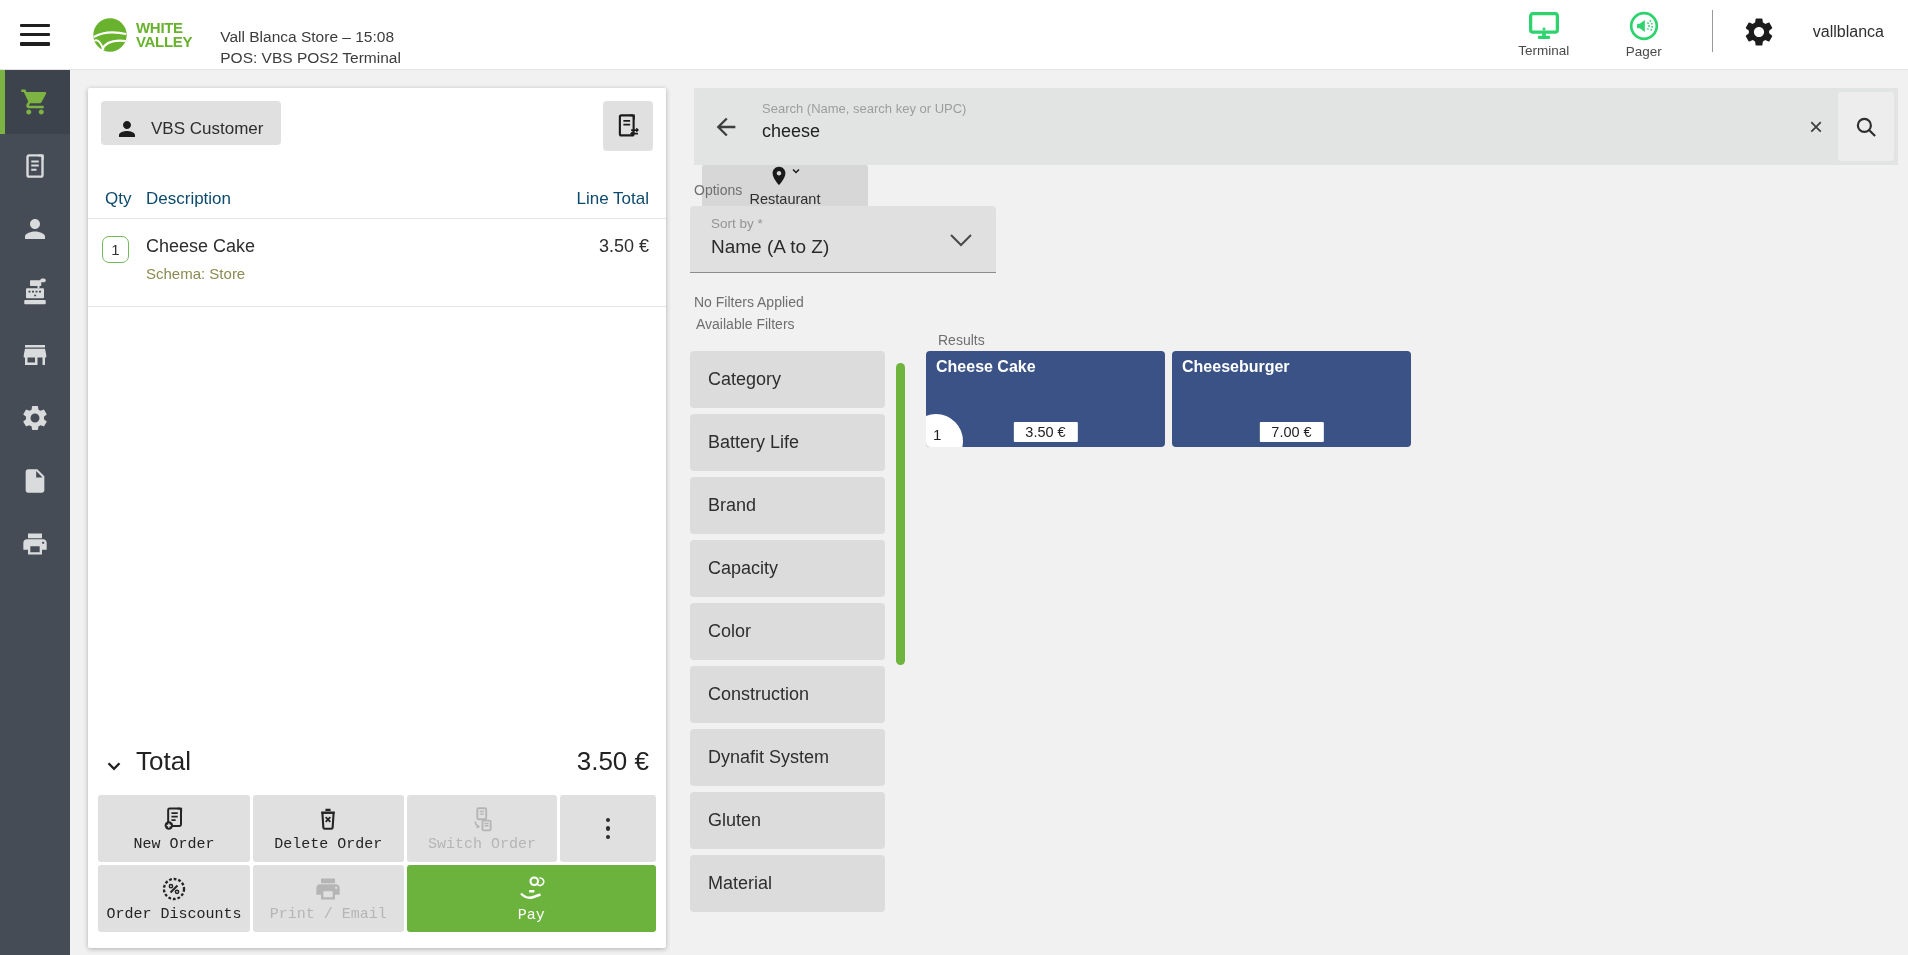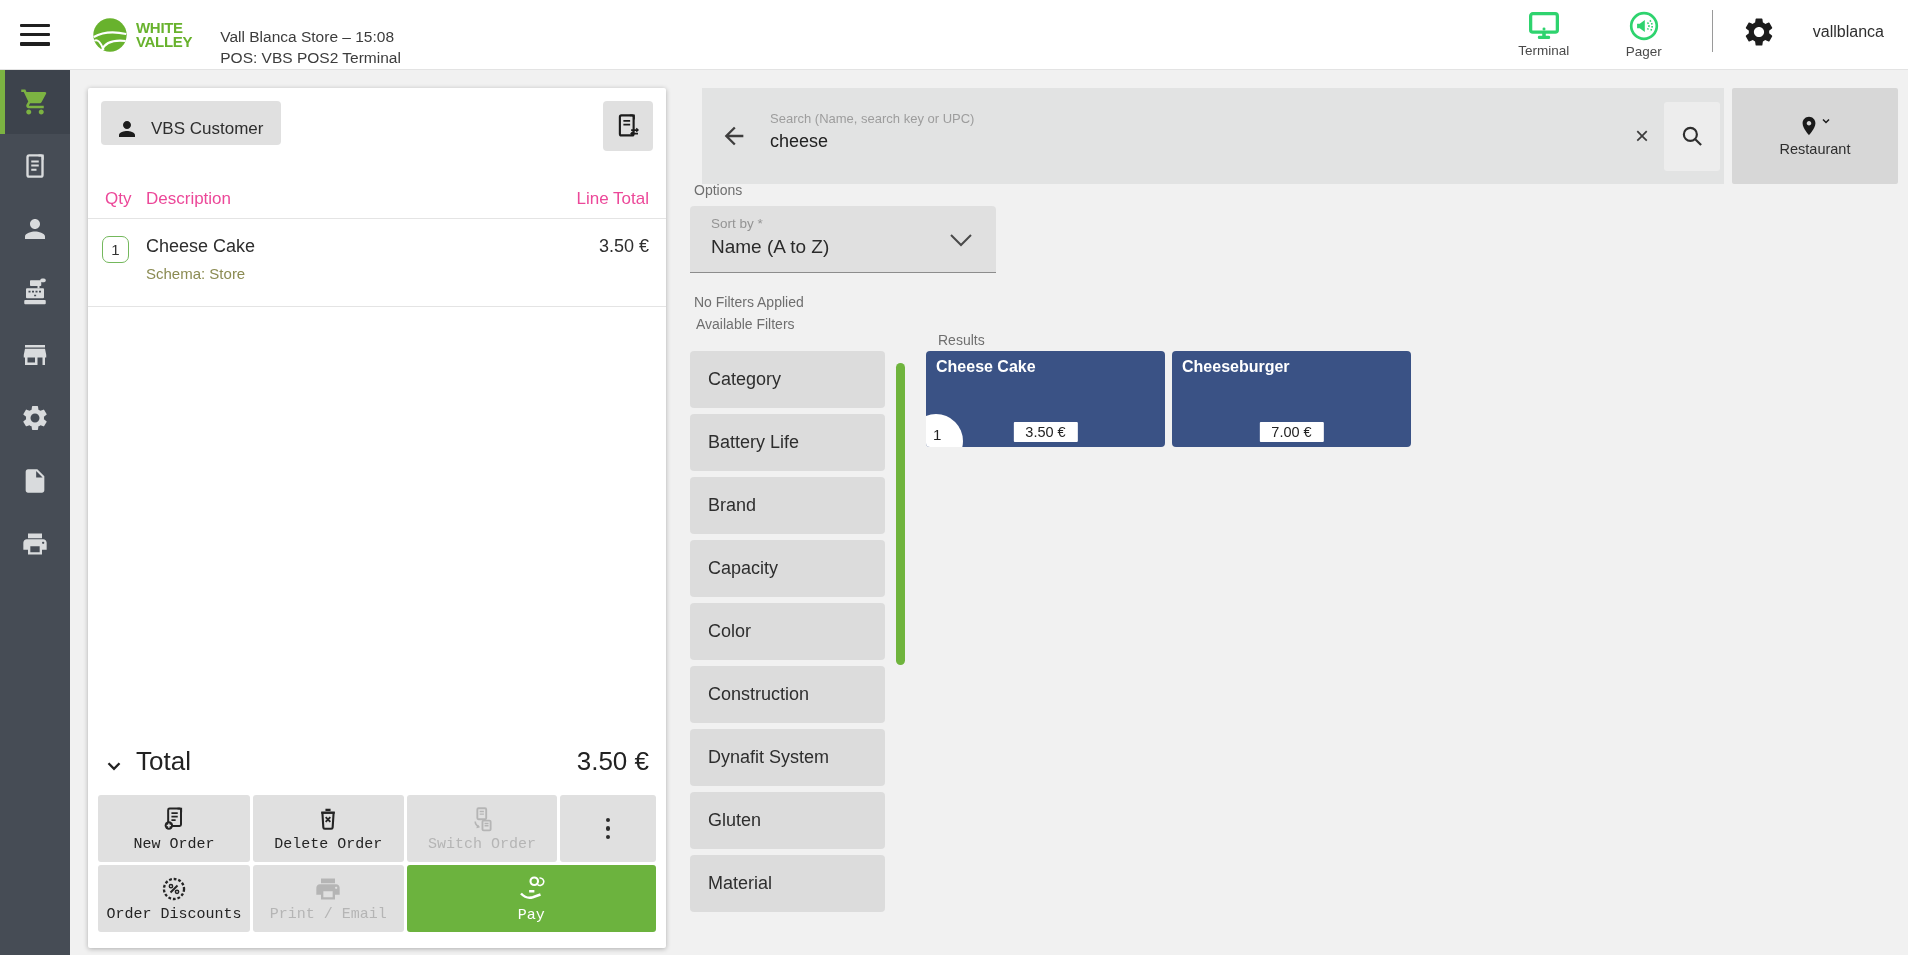--- a/index.html
+++ b/index.html
@@ -34,21 +34,21 @@
   
   .order-panel { position:absolute; top:88px; left:88px; width:578px; height:860px; background:#fff;
                  box-shadow:0 1px 5px rgba(0,0,0,.28); border-radius:2px; }
   .customer-row { position:absolute; top:13px; left:13px; right:13px; height:48px; display:flex; }
   .customer-btn { height:44px; background:#e0e0e0; border:none; border-radius:4px; display:flex;
                   align-items:center; gap:12px; padding:12px 18px 0 14px; font-size:17px; color:#2e2e2e;
                   cursor:pointer; font-family:inherit; }
   .orderlist-btn { margin-left:auto; width:50px; height:50px; background:#e0e0e0; border:none;
                    border-radius:4px; display:flex; align-items:center; justify-content:center; cursor:pointer; }
   .cols-row { position:absolute; top:95px; left:0; right:0; height:36px; border-bottom:1px solid #e4e4e4;
-              font-size:17px; color:#ec4899; }
+              font-size:17px; color:#0c4a6e; }
   .col-qty { position:absolute; left:17px; top:6px; }
   .col-desc { position:absolute; left:58px; top:6px; }
   .col-total { position:absolute; right:17px; top:6px; }
   .order-lines { position:absolute; top:131px; left:0; right:0; }
   .order-line { position:relative; height:88px; border-bottom:1px solid #e4e4e4; cursor:pointer; }
   .qty-badge { position:absolute; left:14px; top:17px; width:27px; height:27px; border:1.5px solid #74b85c;
                border-radius:7px; display:flex; align-items:center; justify-content:center;
                font-size:15px; color:#333; }
   .line-name { position:absolute; left:58px; top:17px; font-size:18px; color:#2e2e2e; }
   .line-price { position:absolute; right:17px; top:17px; font-size:18px; color:#2e2e2e; }
@@ -62,21 +62,21 @@
   .pbtn { background:#e0e0e0; border:none; border-radius:3px; display:flex; flex-direction:column;
           align-items:center; justify-content:center; gap:3px; font-size:15px; color:#242424;
           cursor:pointer; font-family:Liberation Mono, monospace; }
   .pbtn.disabled { color:#b5b5b5; cursor:default; }
   .pbtn.pay { grid-column:3 / 5; background:#6cb33e; color:#fff; }
   .kebab { display:flex; flex-direction:column; gap:4px; align-items:center; justify-content:center; }
   .kebab i { width:4.5px; height:4.5px; border-radius:50%; background:#2b2b2b; display:block; }
 
   
   .content { position:absolute; top:88px; left:690px; width:1208px; height:867px; }
-  .search-row { position:absolute; top:0; left:12px; right:0; height:96px; display:flex; }
+  .search-row { position:absolute; top:0; left:4px; right:0; height:77px; display:flex;flex-direction:column; }
   .search-bar { flex:1; background:#e2e3e3; display:flex; align-items:center; position:relative; }
   .back-btn { width:64px; height:77px; border:none; background:transparent; display:flex; align-items:center;
               justify-content:center; cursor:pointer; }
   .search-field { position:relative; flex:1; height:77px; cursor:text; }
   .search-label { position:absolute; left:4px; top:13px; font-size:13px; color:#9d9d9d; }
   .search-value { position:absolute; left:4px; top:33px; font-size:18px; color:#222; }
   .clear-btn { width:44px; height:77px; border:none; background:transparent; font-size:24px; color:#3c3c3c;
                cursor:pointer; font-family:inherit; }
   .mag-btn { width:56px; height:69px; margin:4px 4px 4px 0; border:none; background:#ededed; border-radius:3px;
              display:flex; align-items:center; justify-content:center; cursor:pointer; }

